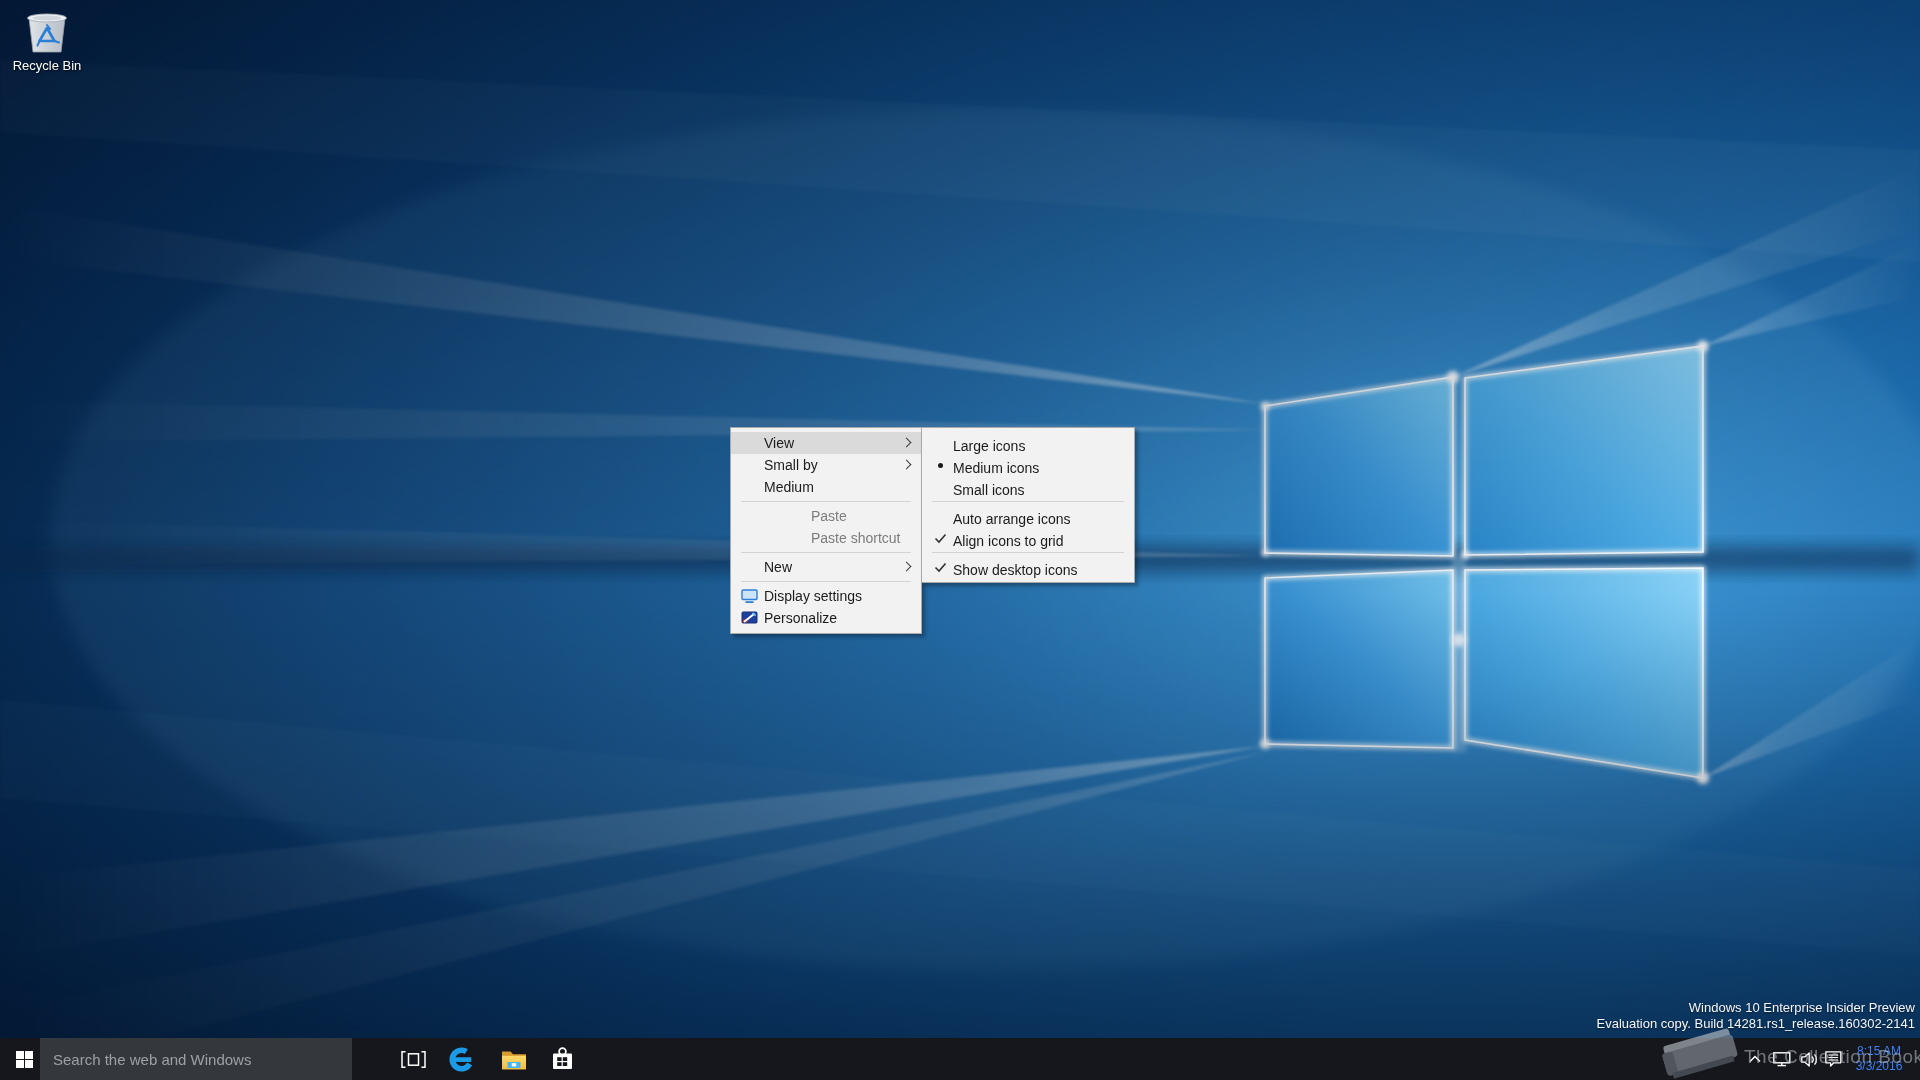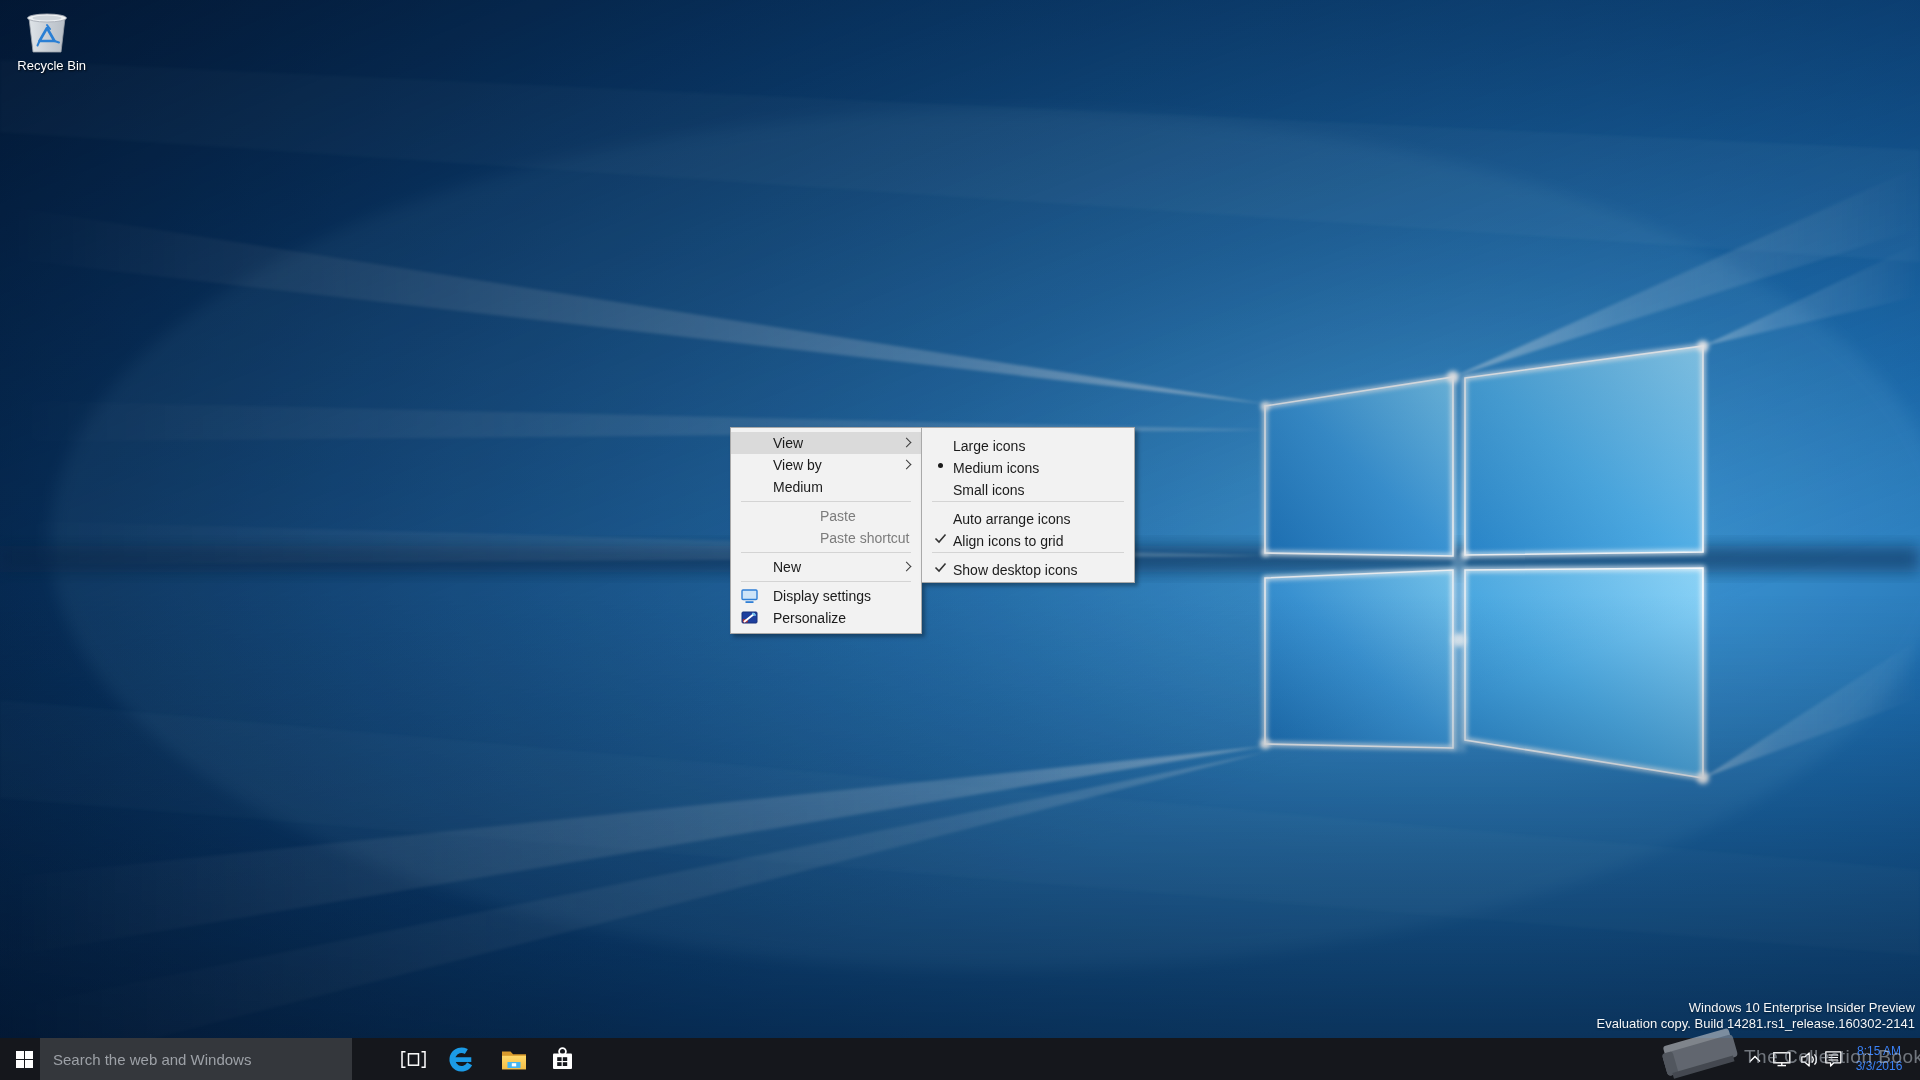--- a/index.html
+++ b/index.html
@@ -2,36 +2,36 @@
 <html><head>
 <meta charset="utf-8">
 <style>
   html,body{margin:0;padding:0;background:#000;}
   .screen{position:relative;width:1920px;height:1080px;overflow:hidden;
     font-family:"Liberation Sans",sans-serif;background:#07335f;}
   .screen svg{display:block;}
   .wallpaper{position:absolute;left:0;top:0;z-index:0;}
 
   
-  .recycle{position:absolute;left:8px;top:8px;width:78px;z-index:2;text-align:right;}
+  .recycle{position:absolute;left:8px;top:8px;width:78px;z-index:2;text-align:center;}
   .recycle .ric{margin:0 auto;}
   .recycle .rlabel{margin-top:2px;font-size:13px;color:#fff;
     text-shadow:1px 1px 2px rgba(0,0,0,.85);}
 
   
   .build-mark{position:absolute;right:5px;top:1000px;z-index:13;text-align:right;
     color:rgba(255,255,255,.96);font-size:13px;line-height:16px;
     text-shadow:0 1px 2px rgba(0,0,0,.45);}
 
   
   .menu{position:absolute;background:#f2f2f2;border:1px solid #a9a9a9;
     box-shadow:3px 3px 4px rgba(0,0,0,.32);padding:4px 0;font-size:14px;color:#1b1b1b;}
   .cmenu{left:730px;top:427px;width:190px;z-index:30;}
   .smenu{left:921px;top:427px;width:212px;z-index:31;}
-  .mi{position:relative;height:22px;display:flex;align-items:center;padding-left:42px;}
+  .mi{position:relative;height:22px;display:flex;align-items:center;padding-left:33px;}
   .smenu .mi{padding-left:31px;align-items:flex-end;}
   .mi.hl{background:#dadada;}
   .mi.dis{color:#7c7c7c;margin-left:47px;}
   .msep{height:1px;background:#d4d4d4;margin:3px 10px;}
   .chev{position:absolute;right:11px;top:50%;width:6px;height:6px;margin-top:-4px;
     border-top:1.6px solid #3c3c3c;border-right:1.6px solid #3c3c3c;transform:rotate(45deg);}
   .gut{position:absolute;left:6px;top:0;width:24px;height:22px;
     display:flex;align-items:center;justify-content:center;}
   .bullet{width:5px;height:5px;border-radius:50%;background:#1b1b1b;}
 
@@ -190,21 +190,21 @@
     <div>Windows 10 Enterprise Insider Preview</div>
     <div>Evaluation copy. Build 14281.rs1_release.160302-2141</div>
   </div>
 
   <div class="menu cmenu">
     <div class="mi hl">
       <span>View</span>
       <span class="chev"></span>
     </div>
     <div class="mi">
-      <span>View by</span>
+      <span>Small by</span>
       <span class="chev"></span>
     </div>
     <div class="mi">
       <span>Medium</span>
     </div>
     <div class="msep"></div>
     <div class="mi dis">
       <span>Paste</span>
     </div>
     <div class="mi dis">

